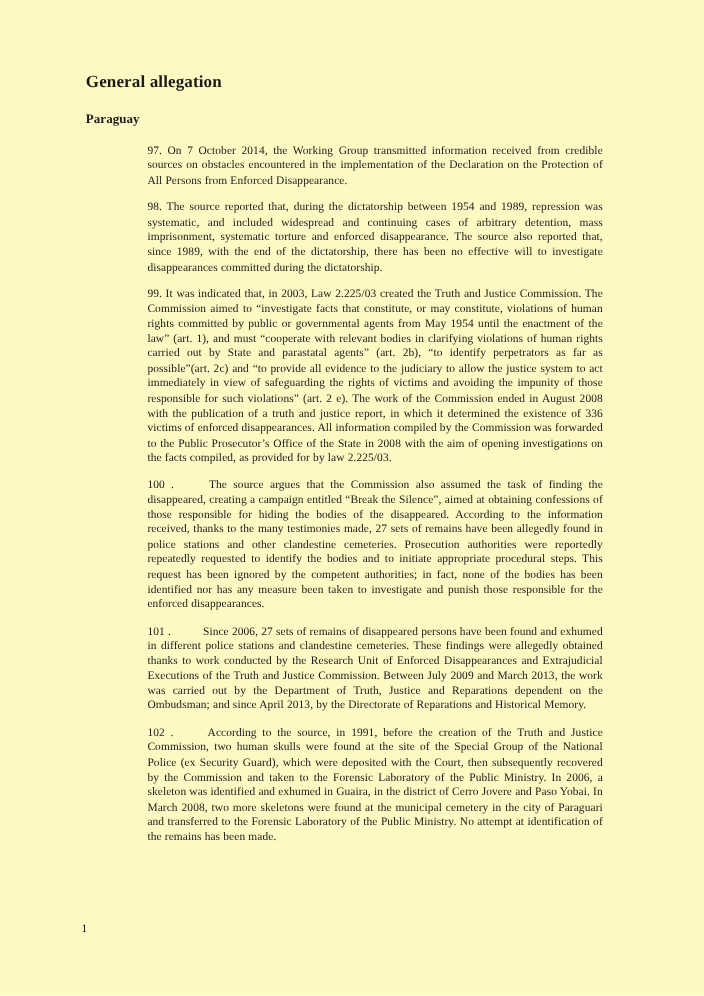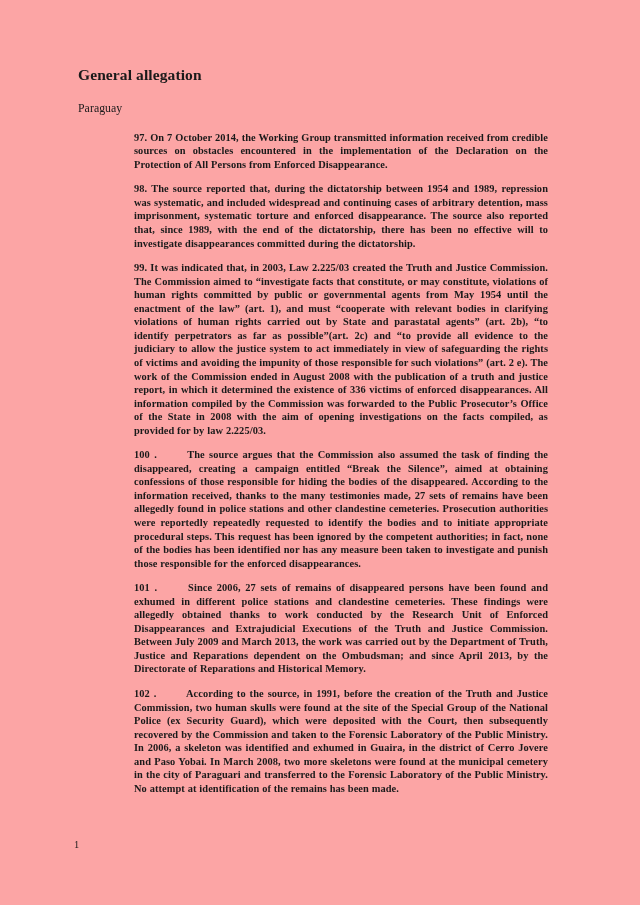--- a/index.html
+++ b/index.html
@@ -11,21 +11,21 @@
     width: 640px;
     height: 905px;
     position: relative;
     font-family: "Liberation Serif", "DejaVu Serif", serif;
     color: #1a1a1a;
     overflow: hidden;
   }
   .page {
     position: absolute;
     inset: 0;
-    background: #fca5a5;
+    background: #fef9c3;
   }
   .doc-body {
     position: absolute;
     left: 78px;
     top: 66px;
     width: 470px;
   }
   h1.doc-title {
     font-size: 15.5px;
     font-weight: bold;
@@ -35,29 +35,28 @@
   }
   h2.doc-session {
     font-size: 11.8px;
     font-weight: bold;
     margin: 0 0 13px 0;
     letter-spacing: 0.05px;
     line-height: 1.2;
   }
   h2.doc-country {
     font-size: 11.8px;
-    font-weight: normal;
+    font-weight: bold;
     margin: 16px 0 16px 0;
     letter-spacing: 0.05px;
     line-height: 1.2;
   }
   .paragraphs {
     margin-left: 56px;
     width: 414px;
-    font-weight: bold;
   }
   p.para {
     margin: 0 0 11px 0;
     font-size: 10.4px;
     line-height: 13.55px;
     text-align: justify;
     text-justify: inter-word;
     letter-spacing: 0.08px;
     word-spacing: 0.15px;
   }

